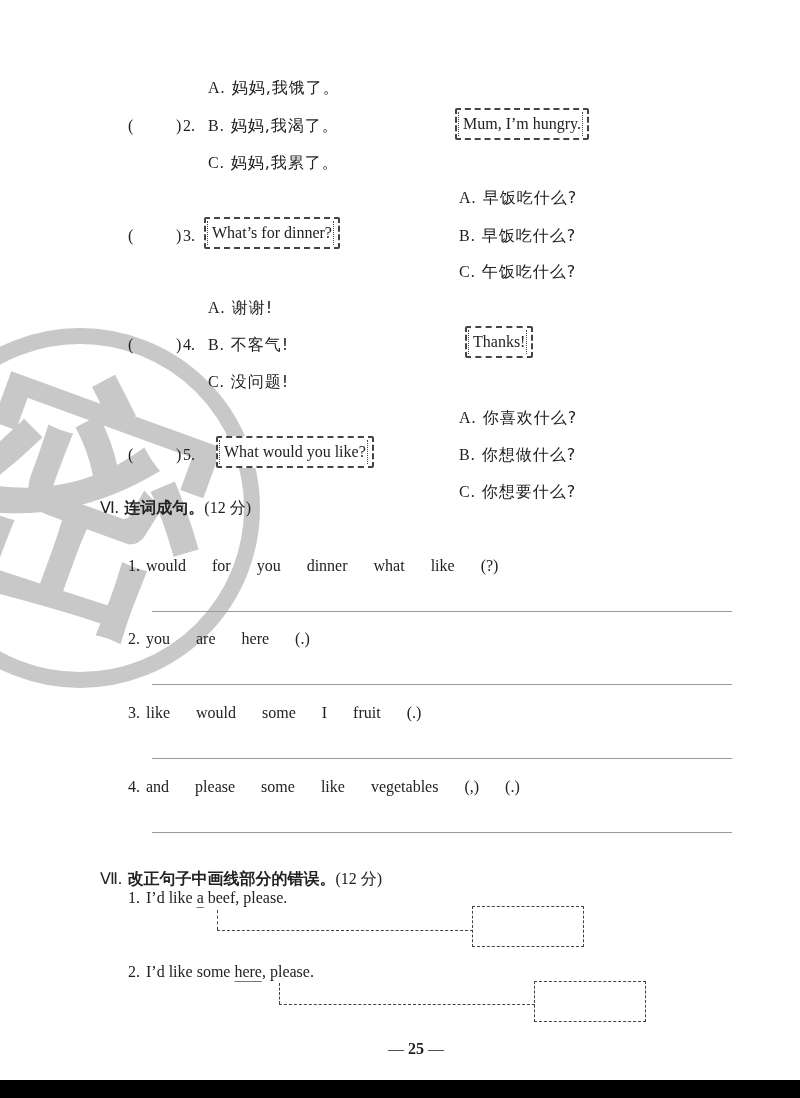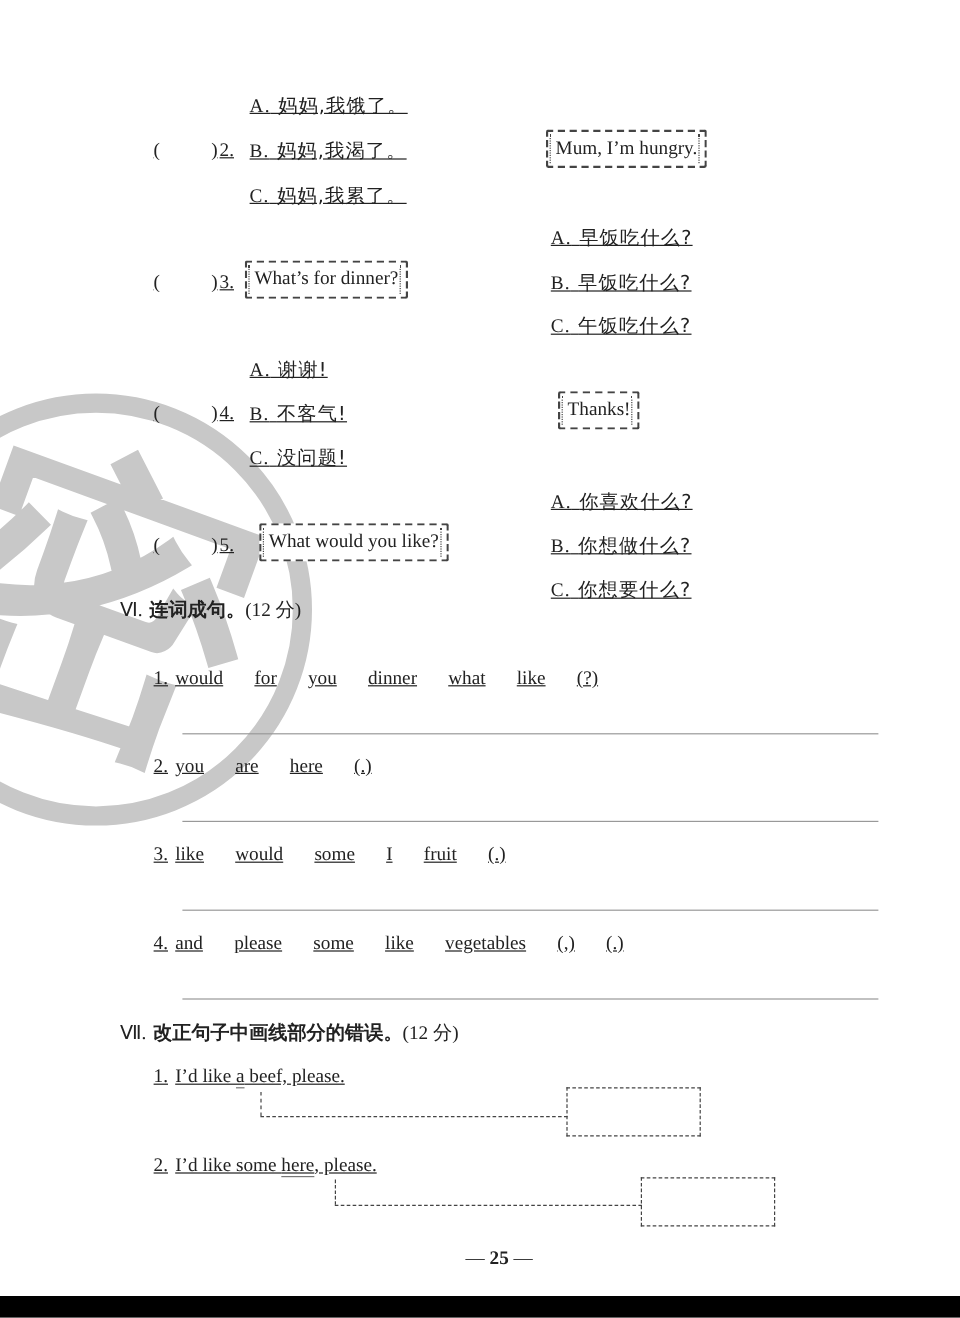--- a/index.html
+++ b/index.html
@@ -1,19 +1,19 @@
 <!DOCTYPE html>
 <html><head>
 <meta charset="utf-8">
 <style>
   html, body { margin:0; padding:0; }
   body { width:800px; height:1098px; background:#fff; position:relative; overflow:hidden;
          font-family:"Liberation Serif", "DejaVu Serif", serif; color:#222; }
   .abs { position:absolute; white-space:nowrap; }
-  .t { font-size:16px; line-height:20px;text-decoration:underline; }
+  .t { font-size:16px; line-height:20px; }
   .cn { font-family:"DejaVu Sans", "Liberation Sans", sans-serif; font-size:16px; letter-spacing:1px; }
   .wavebox { position:absolute; border:2px dashed #444; border-radius:2px; padding:0 6px;
              font-size:16px; line-height:28px; height:28px; background:#fff; }
   .wavebox::before, .wavebox::after { content:""; position:absolute; top:2px; bottom:2px; width:3px;
              border-left:1px dotted #444; }
   .wavebox::before { left:1px; } .wavebox::after { right:1px; }
   .heading { font-family:"DejaVu Sans", "Liberation Sans", sans-serif; font-weight:bold; font-size:16px; }
   .heading .pts { font-weight:normal; font-family:"Liberation Serif", serif; }
   .line { position:absolute; left:152px; width:580px; height:0; border-top:1.5px solid #999; }
   .word-row span { margin-right:26px; }
@@ -126,21 +126,21 @@
     </div>
     <div class="line" style="top:758px;"></div>
 
     <div class="abs t word-row" style="left:128px;top:777px;">
       <span style="margin-right:6px">4.</span><span>and</span><span>please</span><span>some</span><span>like</span><span>vegetables</span><span>(,)</span><span>(.)</span>
     </div>
     <div class="line" style="top:832px;"></div>
   </div>
 
   <div>
-    <div class="abs heading" style="left:100px;top:851px;">
+    <div class="abs heading" style="left:100px;top:869px;">
       <span style="font-family:'Liberation Serif',serif;font-weight:normal">Ⅶ.</span>
       <span>改正句子中画线部分的错误。</span><span class="pts">(12 分)</span>
     </div>
 
     <div class="abs t" style="left:128px;top:888px;">
       <span style="margin-right:6px">1.</span><span>I’d like </span><span class="ul">a</span><span> beef, please.</span>
     </div>
     <div class="dash-v" style="left:217px;top:910px;height:20px;"></div>
     <div class="dash-h" style="left:217px;top:930px;width:256px;"></div>
     <div class="dash-box" style="left:472px;top:906px;width:110px;height:39px;"></div>

